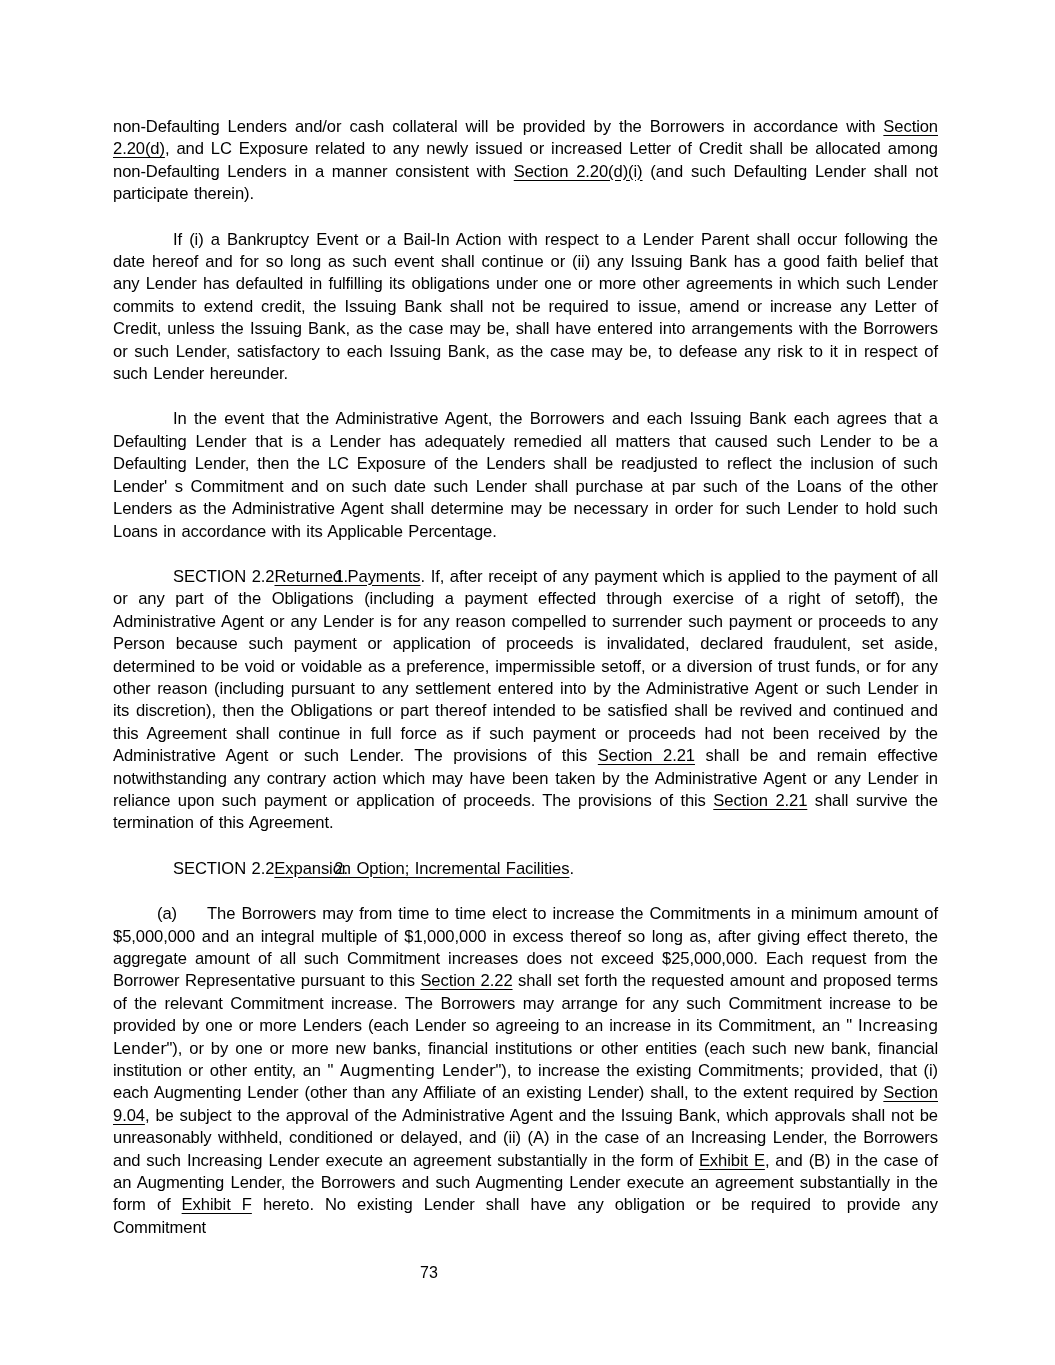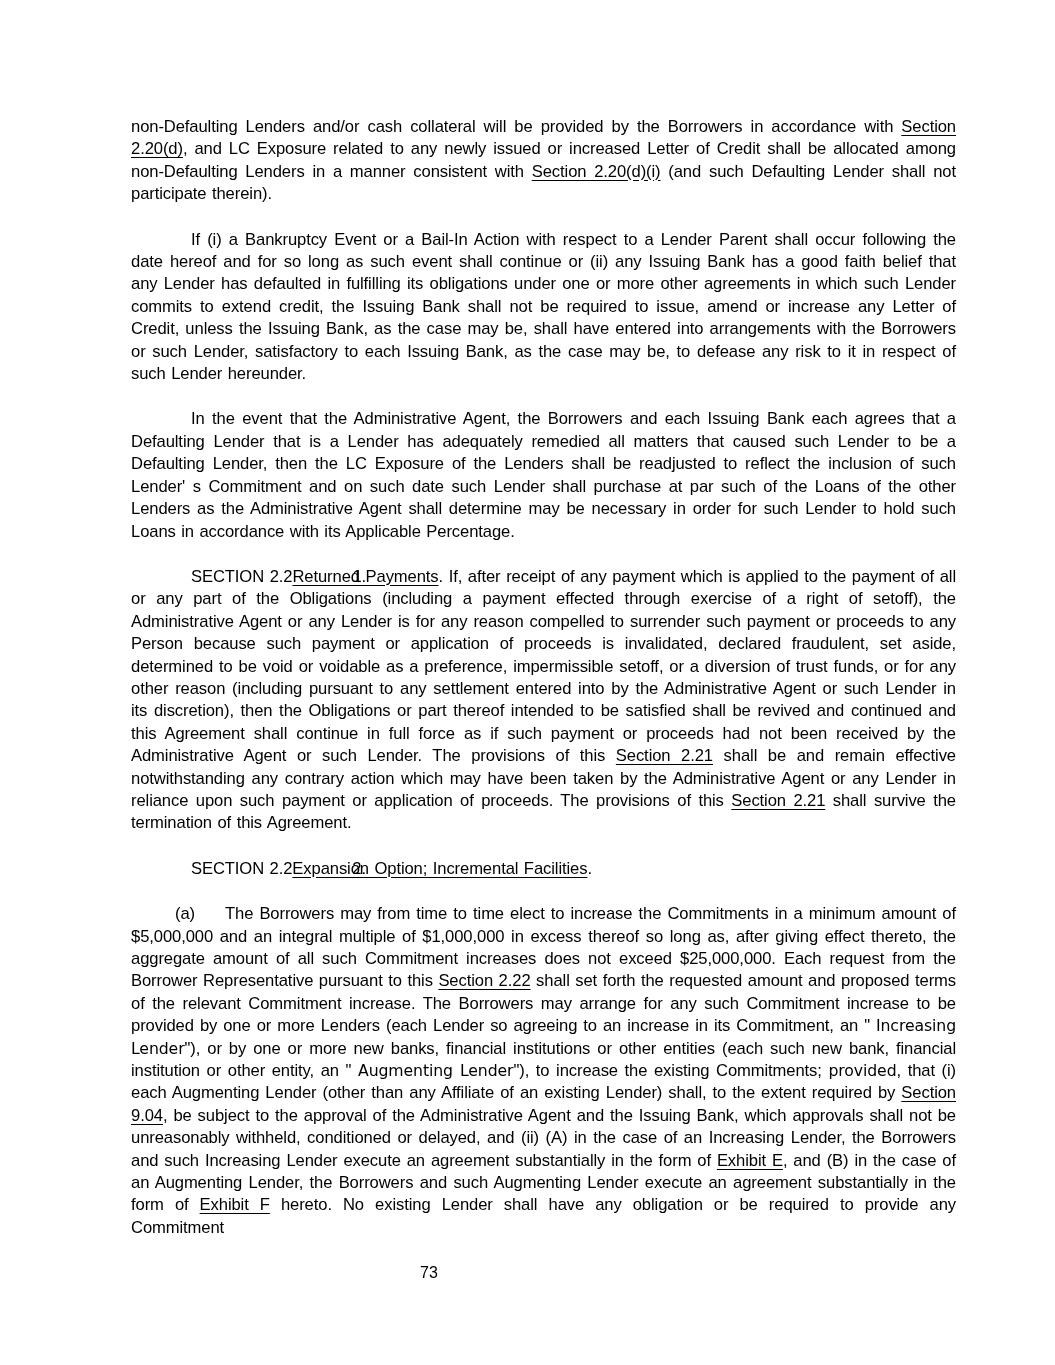--- a/index.html
+++ b/index.html
@@ -8,21 +8,21 @@
     height: 1365px;
     position: relative;
     background: #ffffff;
     color: #000000;
     font-family: "Liberation Sans", sans-serif;
     overflow: hidden;
   }
   .doc {
     position: absolute;
     top: 116px;
-    left: 131px;
+    left: 113px;
     width: 825px;
   }
   p.para {
     margin: 0 0 23px 0;
     font-size: 16.6px;
     line-height: 22.4px;
     letter-spacing: -0.1px;
     text-align: justify;
     word-spacing: 1px;
   }

